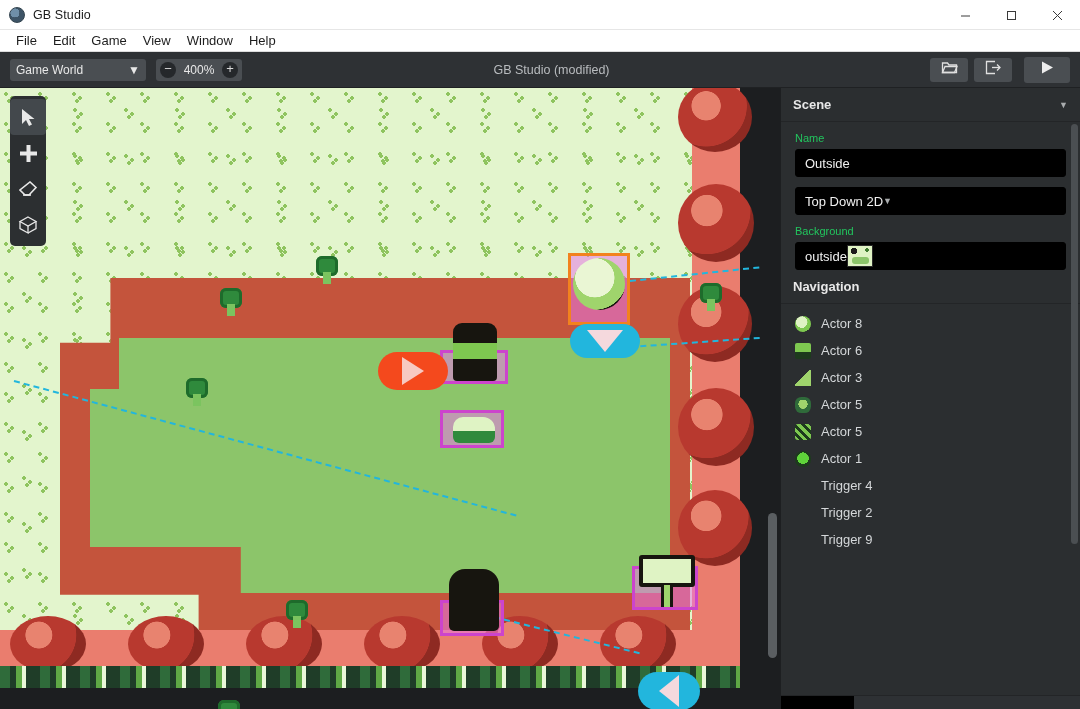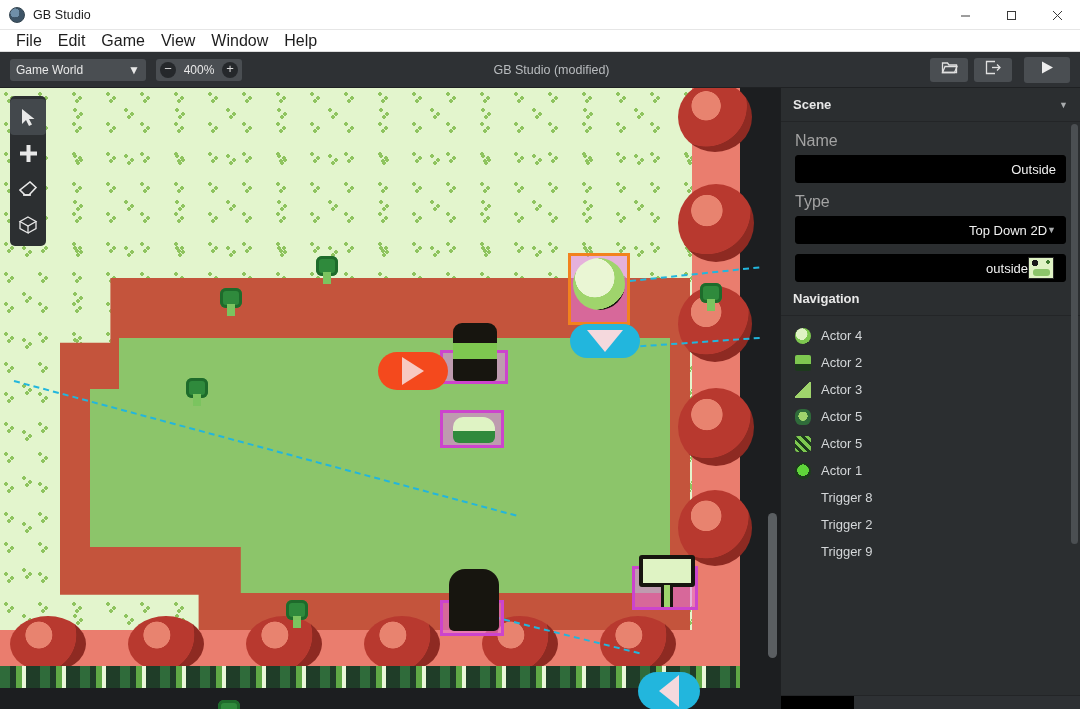--- a/index.html
+++ b/index.html
@@ -25,21 +25,21 @@
     color: #3a3a3a;
   }
   #win-controls { position: absolute; right: 0; top: 0; display: flex; }
 
   
   #menubar {
     height: 22px; background: #fff; display: flex; align-items: center;
     padding-left: 8px; border-bottom: 1px solid #dcdcdc;
   }
   .menu-item {
-    font-size: 16px; color: #1d1d1d; padding: 2px 8px; line-height: 16px; text-align: center;
+    font-size: 13px; color: #1d1d1d; padding: 2px 8px; line-height: 16px; text-align: center;
   }
 
   
   #toolbar {
     height: 36px; background: #2e3134; display: flex; align-items: center;
     position: relative; border-bottom: 1px solid #1f2123;
   }
   #world-select {
     margin-left: 10px; width: 136px; height: 22px; background: #4a4e52;
     border-radius: 3px; display: flex; align-items: center; padding: 0 6px;
@@ -194,25 +194,25 @@
     display: flex; flex-direction: column; border-left: 1px solid #1d1f21;
     position: relative;
   }
   .sec-header {
     height: 34px; display: flex; align-items: center; justify-content: space-between;
     padding: 0 12px; color: #e8e8e8; font-size: 13px; font-weight: bold;
     border-bottom: 1px solid #232527; background: #2b2e30;
   }
   .chev { color: #a9acae; font-size: 9px; }
   .field-block { padding: 10px 14px 0 14px; }
-  .flabel { color: #a3a3a3; font-size: 16px; margin-bottom: 5px; }
+  .flabel { color: #22c55e; font-size: 11px; margin-bottom: 5px; }
   .finput {
     height: 28px; background: #000; border: 1px solid #000; border-radius: 3px;
     display: flex; align-items: center; padding: 0 9px; color: #f0f0f0; font-size: 13px;
-    justify-content: flex-end;
+    justify-content: flex-start;
   }
   #bg-thumb {
     width: 26px; height: 22px; margin-right: 2px; border: 1px solid #2a2a2a; flex: none;
     background:
       radial-gradient(circle 3px at 6px 5px, #1b1b1b 99%, transparent 100%),
       radial-gradient(circle 2px at 19px 4px, #3f7a2f 99%, transparent 100%),
       linear-gradient(#dff3c4 0 0);
     position: relative; overflow: hidden;
   }
   #bg-thumb::after {
@@ -456,67 +456,67 @@
     </div>
 
     <div class="field-block">
       <div class="flabel">Name</div>
       <div class="finput">
         <span>Outside</span>
       </div>
     </div>
 
     <div class="field-block">
-      <div class="flabel">Type</div>
       <div class="finput">
         <span>Top Down 2D</span>
         <span class="chev">▼</span>
       </div>
     </div>
 
     <div class="field-block">
+      <div class="flabel">Background</div>
       <div class="finput">
         <span>outside</span>
         <span id="bg-thumb"></span>
       </div>
     </div>
 
 
     <div class="sec-header">
       <span>Navigation</span>
     </div>
 
     <div id="nav-list">
       <div class="nav-row">
         <span class="nav-ico" style="border-radius:50%;background:radial-gradient(circle at 42% 38%,#dff3c4 0 42%,#7ec850 43% 74%,#1d3a1d 75% 100%);"></span>
-        <span>Actor 4</span>
+        <span>Actor 8</span>
       </div>
       <div class="nav-row">
         <span class="nav-ico" style="background:linear-gradient(#7ec850 0 55%,#1d3a1d 55% 100%);border-radius:2px;"></span>
-        <span>Actor 2</span>
+        <span>Actor 6</span>
       </div>
       <div class="nav-row">
         <span class="nav-ico" style="background:linear-gradient(135deg,transparent 0 45%,#9fd46c 46% 100%);"></span>
         <span>Actor 3</span>
       </div>
       <div class="nav-row">
         <span class="nav-ico" style="border-radius:40%;background:radial-gradient(circle at 50% 45%,#9fd46c 0 38%,#2f6b3a 39% 100%);"></span>
         <span>Actor 5</span>
       </div>
       <div class="nav-row">
         <span class="nav-ico" style="border-radius:3px;background:repeating-linear-gradient(45deg,#7ec850 0 3px,#1d3a1d 3px 6px);"></span>
         <span>Actor 5</span>
       </div>
       <div class="nav-row">
         <span class="nav-ico" style="border-radius:45%;background:radial-gradient(circle at 50% 45%,#5fd43a 0 48%,#1d3a1d 49% 100%);"></span>
         <span>Actor 1</span>
       </div>
       <div class="nav-row">
         <span class="nav-ico"><span class="diamond"></span></span>
-        <span>Trigger 8</span>
+        <span>Trigger 4</span>
       </div>
       <div class="nav-row">
         <span class="nav-ico"><span class="diamond"></span></span>
         <span>Trigger 2</span>
       </div>
       <div class="nav-row">
         <span class="nav-ico"><span class="diamond"></span></span>
         <span>Trigger 9</span>
       </div>
     </div>

